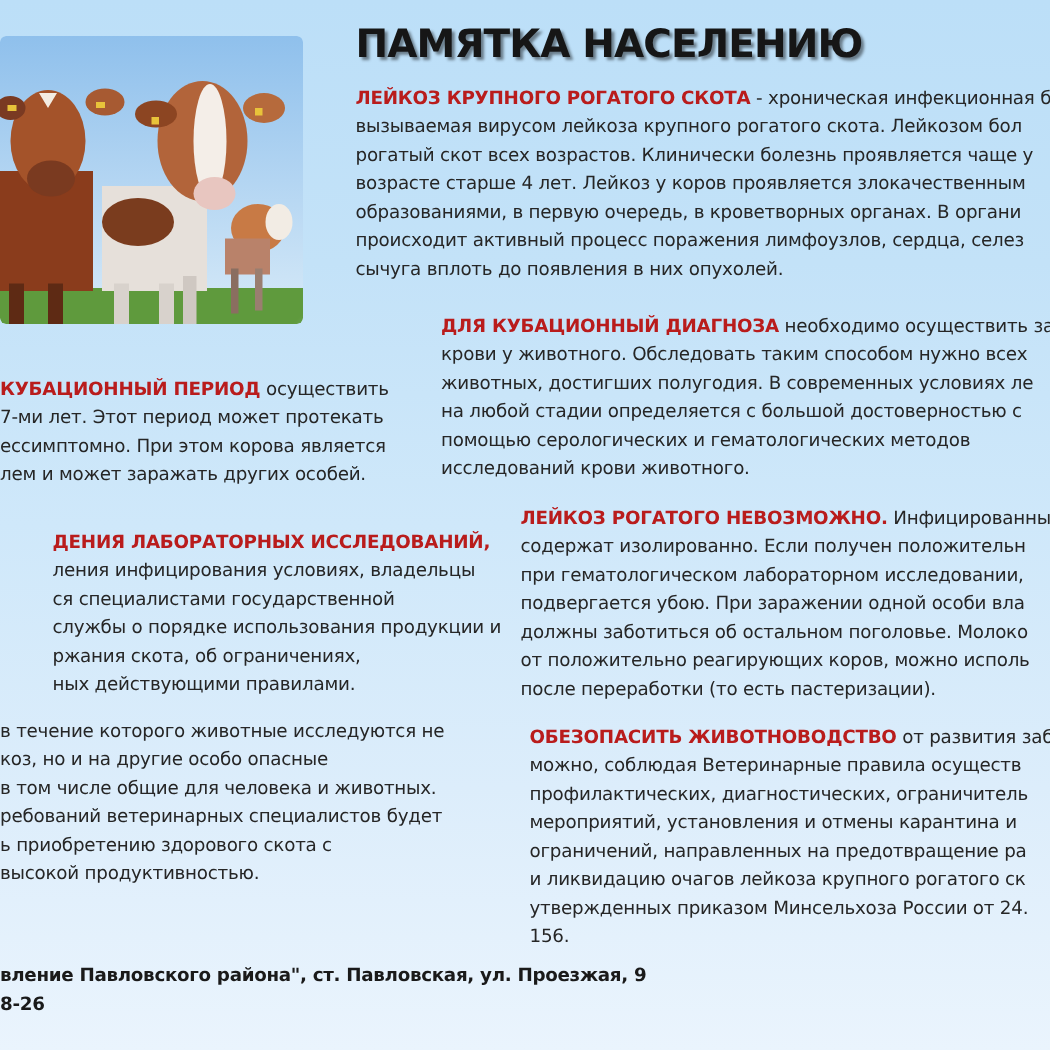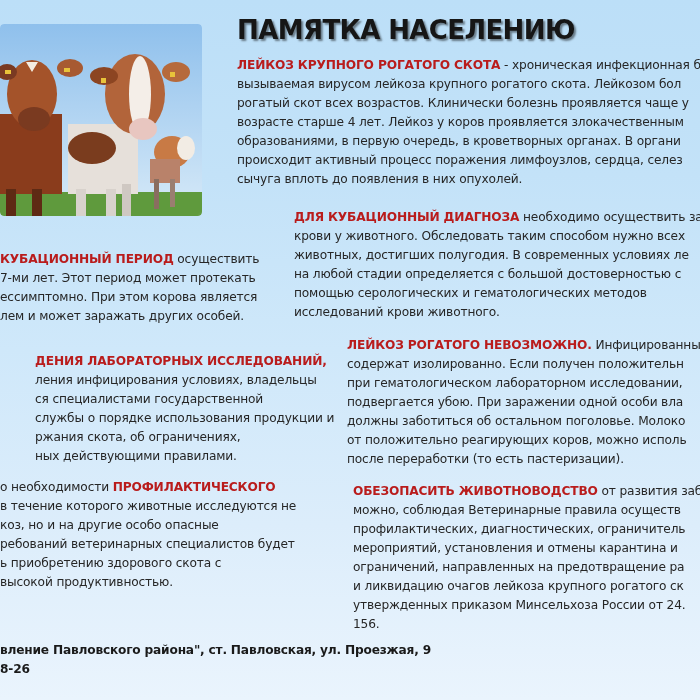--- a/index.html
+++ b/index.html
@@ -130,23 +130,23 @@
   <span class="line">можно, соблюдая Ветеринарные правила  осуществ</span>
   <span class="line">профилактических, диагностических, ограничитель</span>
   <span class="line">мероприятий, установления и отмены карантина и</span>
   <span class="line">ограничений, направленных на предотвращение ра</span>
   <span class="line">и ликвидацию очагов лейкоза крупного рогатого ск</span>
   <span class="line">утвержденных приказом Минсельхоза России от 24.</span>
   <span class="line">156.</span>
 </div>
 
 <div class="block" style="left:0px; top:478px;">
-  <span class="line"><span>о необходимости </span><b>ПРОФИЛАКТИЧЕСКОГО</b></span>
   <span class="line">в течение которого  животные исследуются не</span>
   <span class="line">коз, но и на другие особо опасные</span>
+  <span class="line"> в том числе общие для человека и животных.</span>
   <span class="line">ребований ветеринарных специалистов будет</span>
   <span class="line">ь приобретению здорового скота с</span>
   <span class="line"> высокой продуктивностью.</span>
 </div>
 
 <div class="footer">
   <span class="line">вление Павловского района", ст. Павловская, ул. Проезжая, 9</span>
   <span class="line">8-26</span>
 </div>
 

